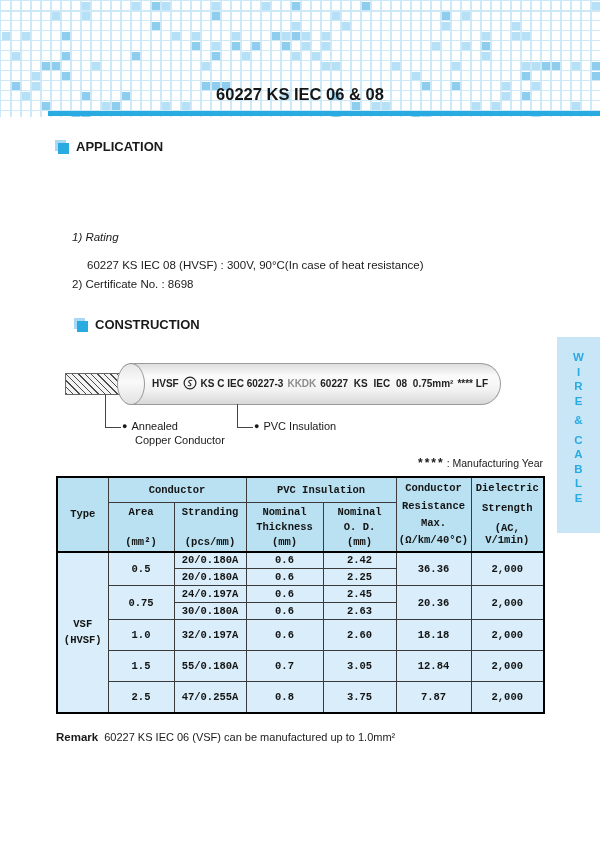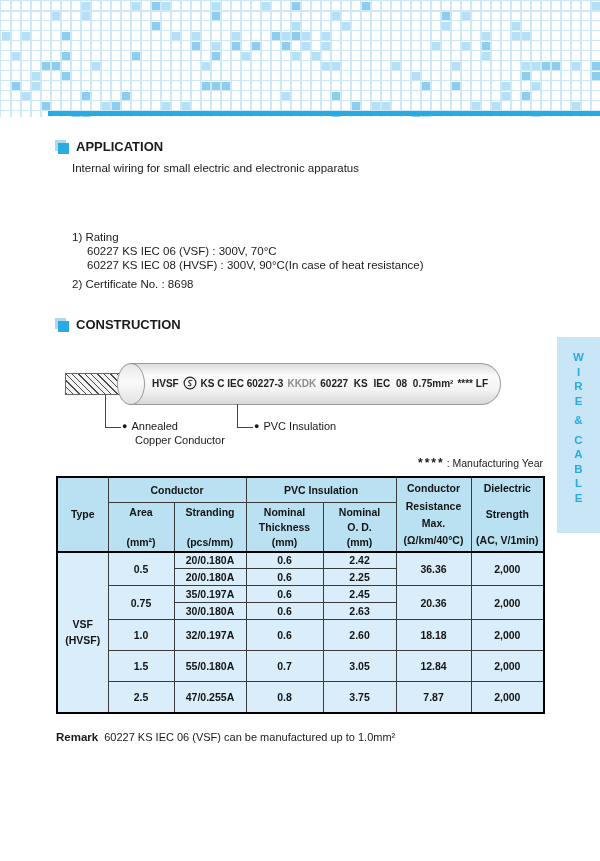--- a/index.html
+++ b/index.html
@@ -52,21 +52,21 @@
     display:flex;flex-direction:column;align-items:center;padding-top:13px;box-sizing:border-box;}
   .tab span{font-size:11.5px;line-height:14.5px;font-weight:bold;color:#29abe2;}
   .tab span.amp{margin:5px 0;}
 
   
   .note{position:absolute;right:57px;top:456px;font-size:10.5px;color:#1a1a1a;}
   .note b{font-size:12px;letter-spacing:2px;margin-right:2px;}
   table.spec{position:absolute;left:56px;top:476px;width:487px;border-collapse:collapse;
     table-layout:fixed;background:#d9eefa;font-size:10.5px;font-weight:bold;color:#141414;}
   table.spec th,table.spec td{border:1px solid #3a3a3a;text-align:center;vertical-align:middle;
-    padding:0;}
+    padding:0;font-family:Liberation Mono, monospace;}
   table.spec{border:2px solid #000;}
   table.spec thead th{background:#b9e1f2;font-weight:bold;}
   table.spec thead{border-bottom:2px solid #000;}
   tr.hrow1{height:25px;}
   tr.hrow2{height:49px;}
   tr.sub{height:17px;}
   tr.single{height:31px;}
   .hcell{display:flex;flex-direction:column;justify-content:space-between;height:42px;padding:3px 0;}
   .hcell-tall{display:flex;flex-direction:column;justify-content:space-between;height:64px;padding:4px 0;}
   .type-cell div{margin:4px 0;}
@@ -178,38 +178,37 @@
       <i class="hsq" style="left: 591.5px; top: 1.5px; background: rgb(181, 224, 246);"></i>
       <i class="hsq" style="left: 361.5px; top: 1.5px; background: rgb(143, 205, 239);"></i>
       <i class="hsq" style="left: 291.5px; top: 1.5px; background: rgb(143, 205, 239);"></i>
       <i class="hsq" style="left: 261.5px; top: 1.5px; background: rgb(181, 224, 246);"></i>
       <i class="hsq" style="left: 211.5px; top: 1.5px; background: rgb(181, 224, 246);"></i>
       <i class="hsq" style="left: 161.5px; top: 1.5px; background: rgb(181, 224, 246);"></i>
       <i class="hsq" style="left: 151.5px; top: 1.5px; background: rgb(143, 205, 239);"></i>
       <i class="hsq" style="left: 131.5px; top: 1.5px; background: rgb(181, 224, 246);"></i>
       <i class="hsq" style="left: 81.5px; top: 1.5px; background: rgb(181, 224, 246);"></i>
     <div></div>
+    <div class="subtitle">60227 KS IEC 06 &amp; 08</div>
   </div>
   <div class="accent-bar"></div>
 
   <div class="sec" style="top:139px;">
     <span class="bullet">
         <i></i>
         <b></b>
       </span>
     <span>APPLICATION</span>
   </div>
-  <div class="txt" style="left:72px;top:162px;">Internal wiring for small electric and electronic apparatus</div>
-
-  <div class="txt" style="left:72px;top:231px;">1) Rating</div>
-  <div class="txt" style="left:87px;top:245px;">60227 KS IEC 06 (VSF) : 300V, 70°C</div>
+
+  <div class="txt" style="left:72px;top:231px;font-style:italic;">1) Rating</div>
   <div class="txt" style="left:87px;top:259px;">60227 KS IEC 08 (HVSF) : 300V, 90°C(In case of heat resistance)</div>
   <div class="txt" style="left:72px;top:278px;">2) Certificate No. : 8698</div>
 
-  <div class="sec" style="top:317px;">
+  <div class="sec" style="top:317px;margin-left:19px;">
     <span class="bullet">
         <i></i>
         <b></b>
       </span>
     <span>CONSTRUCTION</span>
   </div>
 
   <div>
     <div class="conductor"></div>
     <div class="cyl"></div>
@@ -326,21 +325,21 @@
           <td rowspan="2">36.36</td>
           <td rowspan="2">2,000</td>
         </tr>
         <tr class="sub">
           <td>20/0.180A</td>
           <td>0.6</td>
           <td>2.25</td>
         </tr>
         <tr class="sub">
           <td rowspan="2">0.75</td>
-          <td>35/0.197A</td>
+          <td>24/0.197A</td>
           <td>0.6</td>
           <td>2.45</td>
           <td rowspan="2">20.36</td>
           <td rowspan="2">2,000</td>
         </tr>
         <tr class="sub">
           <td>30/0.180A</td>
           <td>0.6</td>
           <td>2.63</td>
         </tr>

